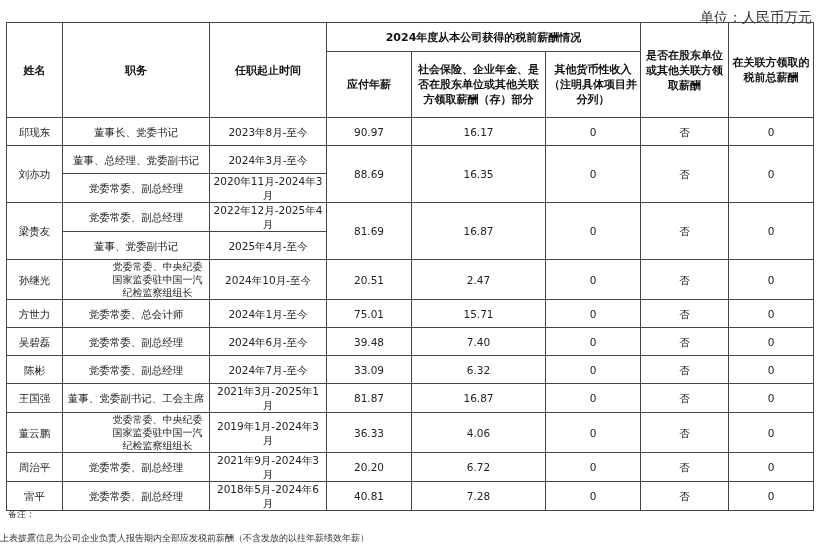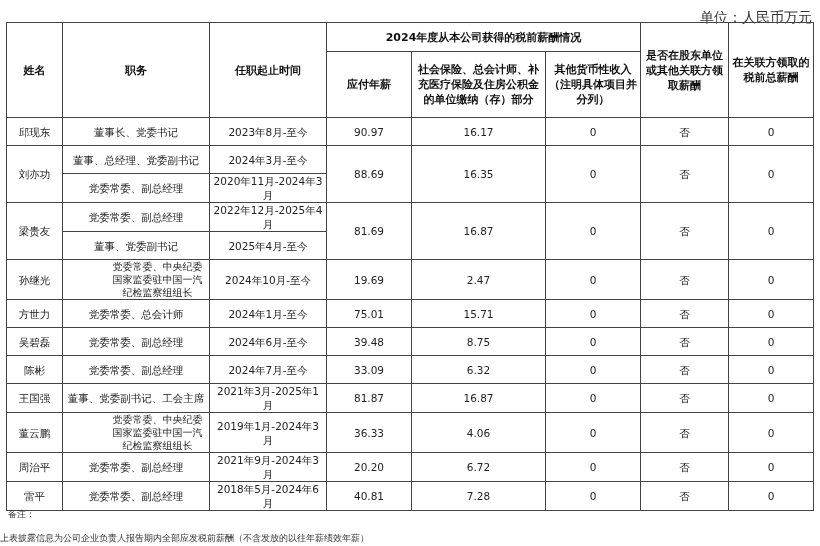--- a/index.html
+++ b/index.html
@@ -34,21 +34,21 @@
     <tr class="h-top">
       <th rowspan="2">姓名</th>
       <th rowspan="2">职务</th>
       <th rowspan="2">任职起止时间</th>
       <th colspan="3">2024年度从本公司获得的税前薪酬情况</th>
       <th rowspan="2">是否在股东单位或其他关联方领取薪酬</th>
       <th rowspan="2">在关联方领取的税前总薪酬</th>
     </tr>
     <tr class="h-sub">
       <th>应付年薪</th>
-      <th>社会保险、总会计师、补充医疗保险及住房公积金的单位缴纳（存）部分</th>
+      <th>社会保险、企业年金、是否在股东单位或其他关联方领取薪酬（存）部分</th>
       <th>其他货币性收入（注明具体项目并分列）</th>
     </tr>
   </thead>
   <tbody id="tbody">
       <tr class="r">
         <td>邱现东</td>
         <td>董事长、党委书记</td>
         <td>2023年8月-至今</td>
         <td>90.97</td>
         <td>16.17</td>
@@ -81,42 +81,42 @@
         <td rowspan="2">0</td>
       </tr>
       <tr class="r">
         <td>董事、党委副书记</td>
         <td>2025年4月-至今</td>
       </tr>
       <tr class="r">
         <td>孙继光</td>
         <td class="small">党委常委、中央纪委国家监委驻中国一汽纪检监察组组长</td>
         <td>2024年10月-至今</td>
-        <td>19.69</td>
+        <td>20.51</td>
         <td>2.47</td>
         <td>0</td>
         <td>否</td>
         <td>0</td>
       </tr>
       <tr class="r">
         <td>方世力</td>
         <td>党委常委、总会计师</td>
         <td>2024年1月-至今</td>
         <td>75.01</td>
         <td>15.71</td>
         <td>0</td>
         <td>否</td>
         <td>0</td>
       </tr>
       <tr class="r">
         <td>吴碧磊</td>
         <td>党委常委、副总经理</td>
         <td>2024年6月-至今</td>
         <td>39.48</td>
-        <td>8.75</td>
+        <td>7.40</td>
         <td>0</td>
         <td>否</td>
         <td>0</td>
       </tr>
       <tr class="r">
         <td>陈彬</td>
         <td>党委常委、副总经理</td>
         <td>2024年7月-至今</td>
         <td>33.09</td>
         <td>6.32</td>

